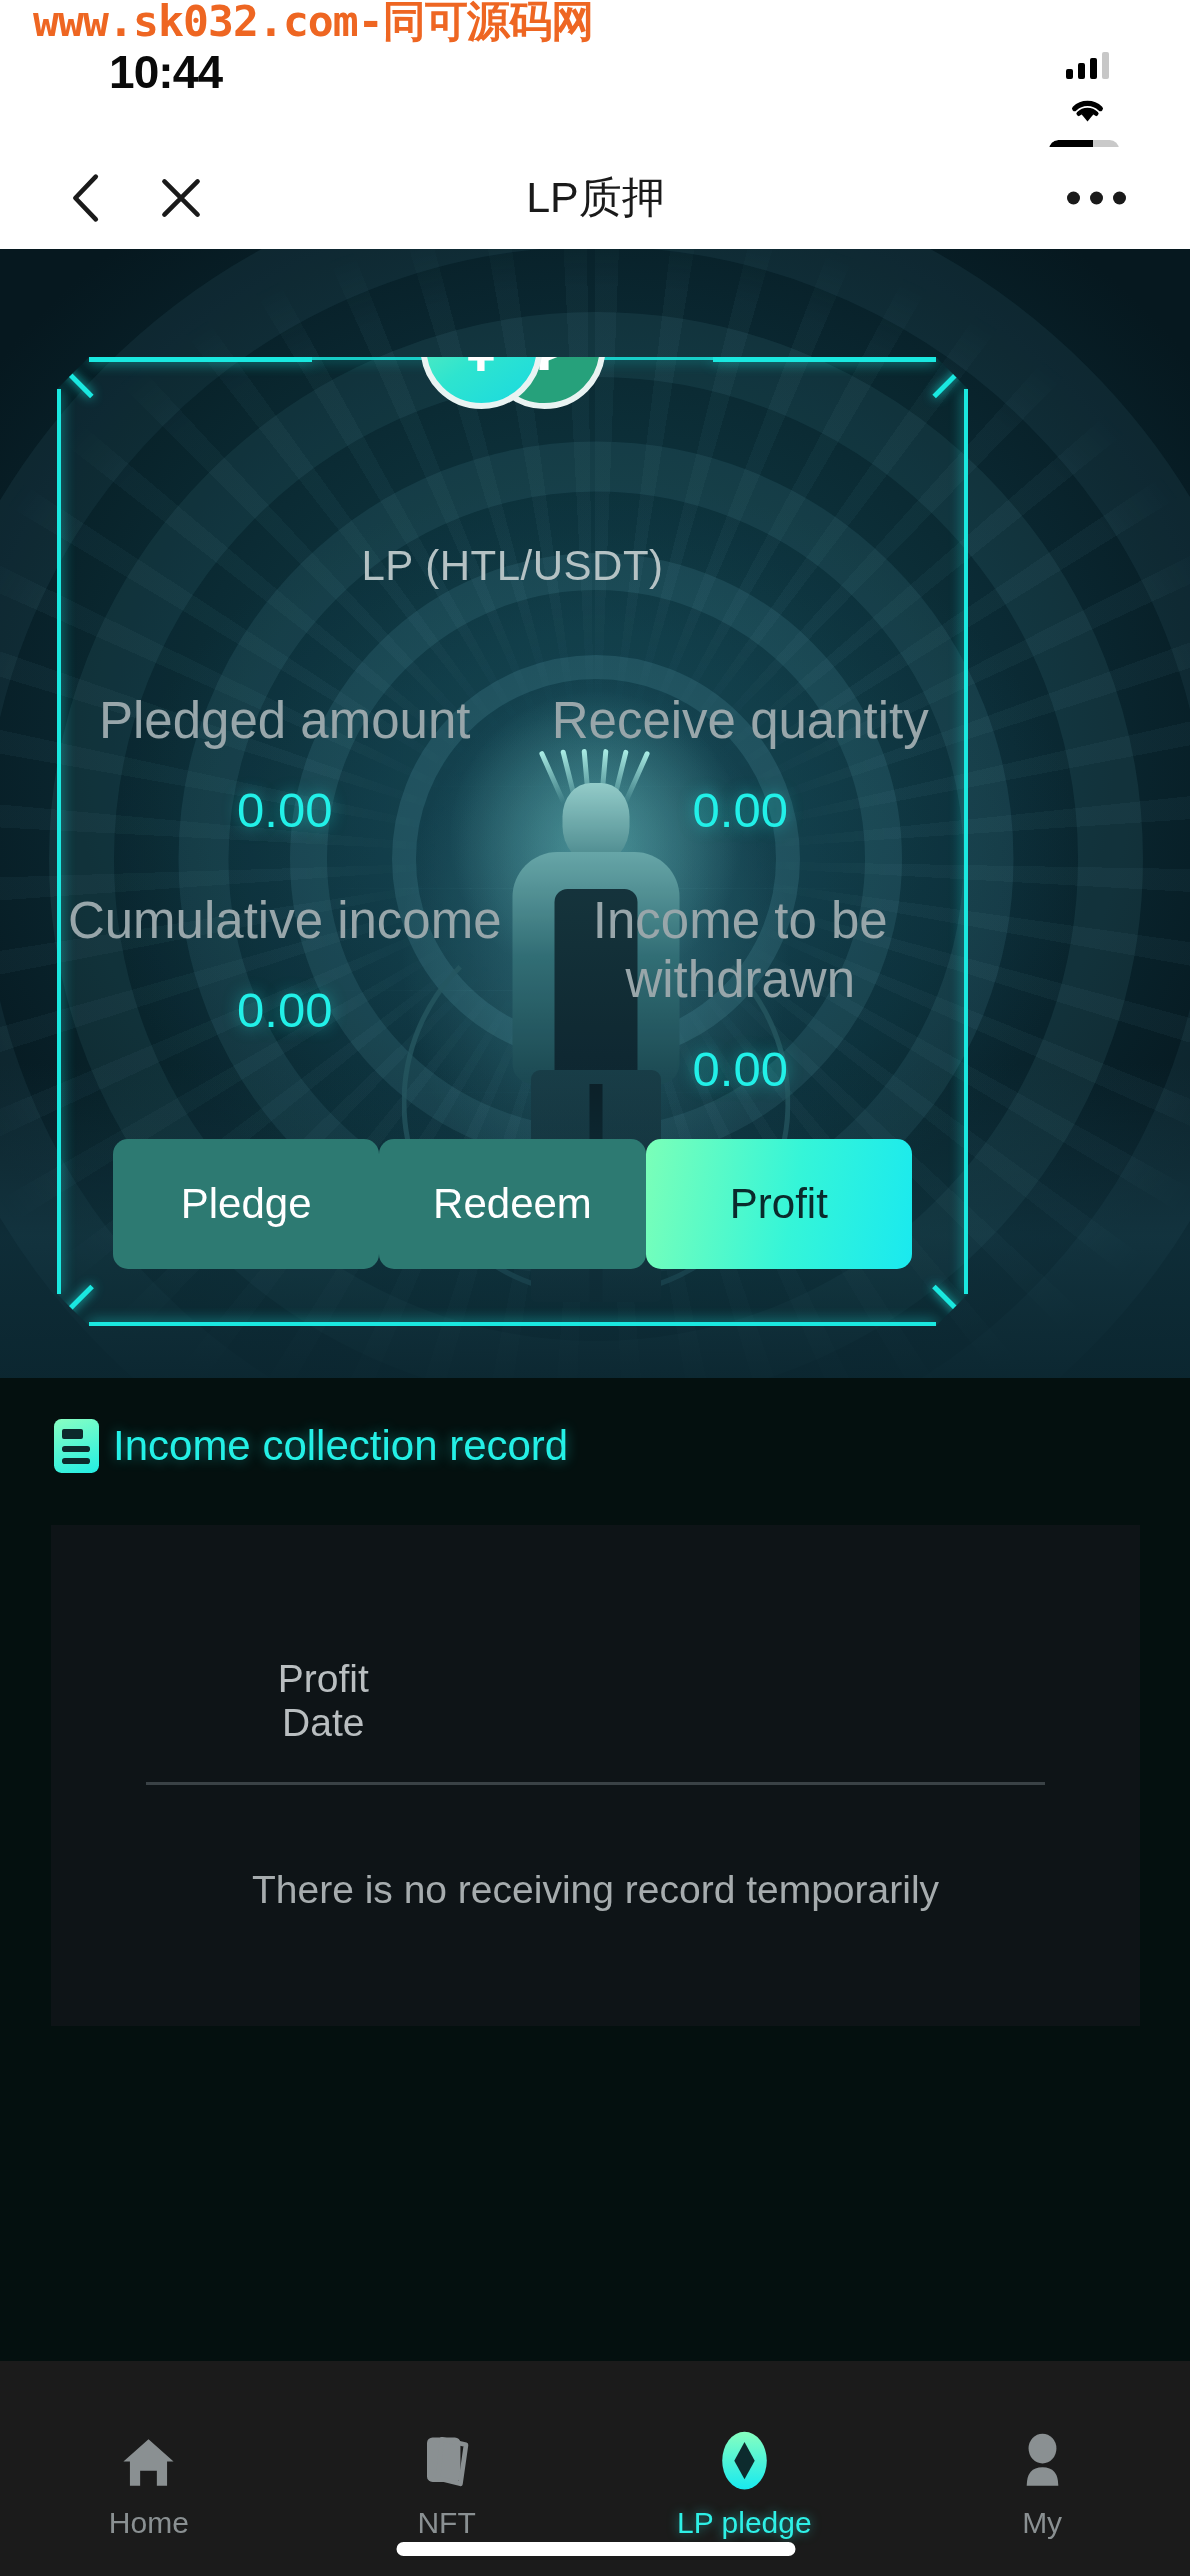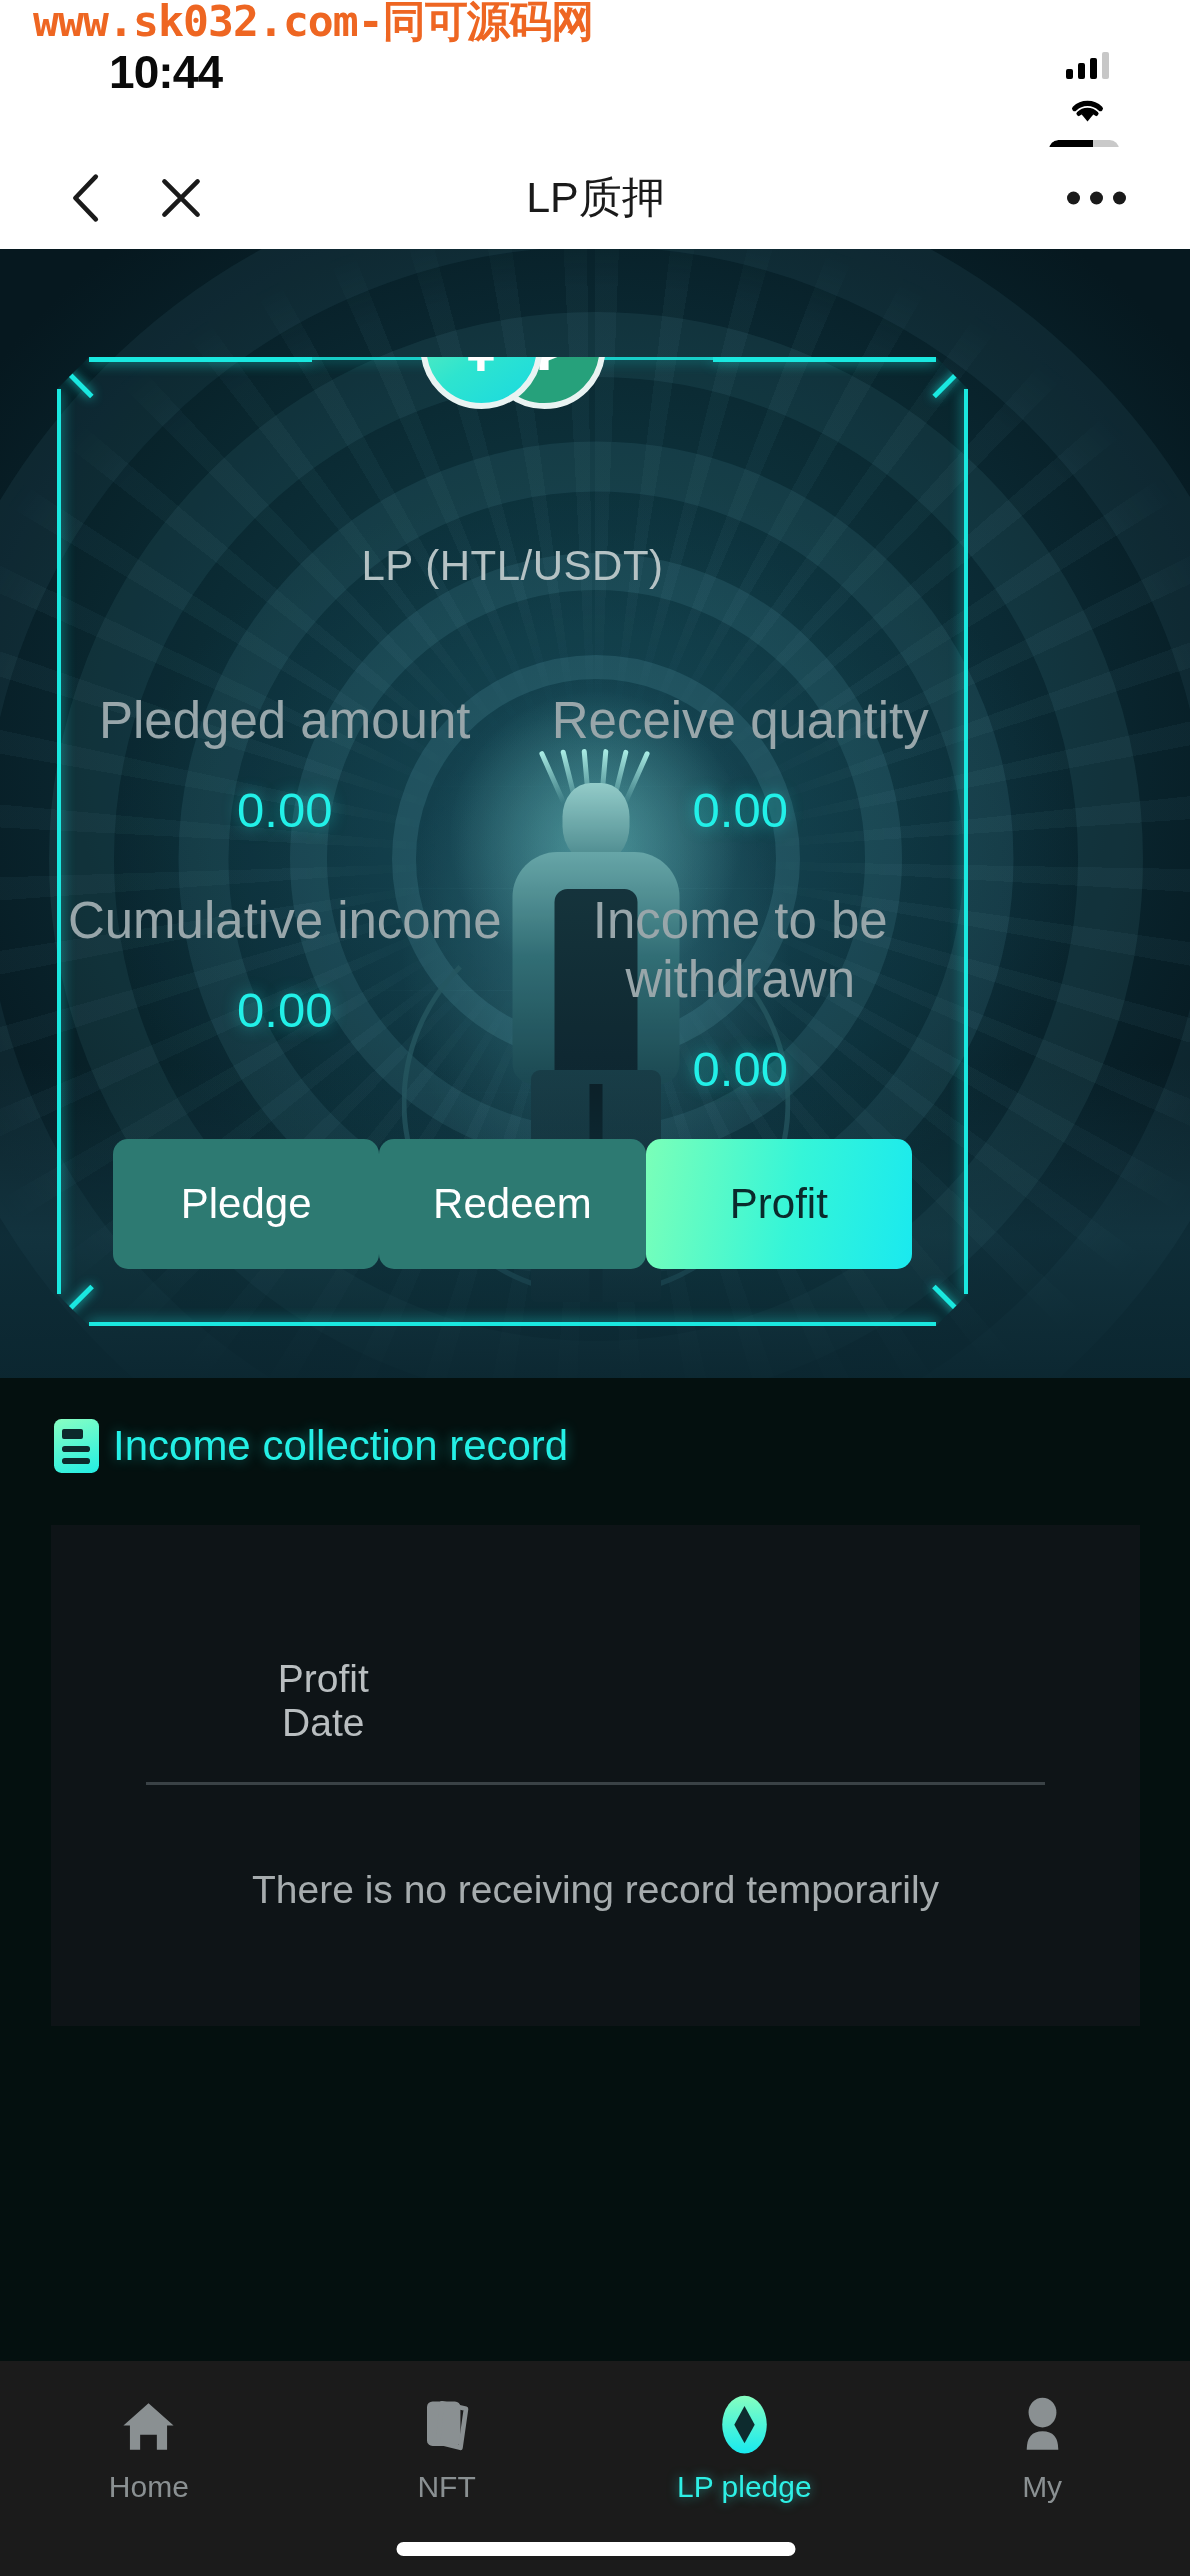--- a/index.html
+++ b/index.html
@@ -234,21 +234,21 @@
   .rec-empty {
     position:absolute; left:0; right:0; top:343px; text-align:center;
     font-size:39px; color:#a6acae;
   }
 
   
   .tabbar {
     position:absolute; left:0; bottom:0; width:1191px; height:215px;
     background:#1b1b1b; display:flex;
   }
-  .tab { flex:1; display:flex; flex-direction:column; align-items:center; padding-top:33px; }
+  .tab { flex:1; display:flex; flex-direction:column; align-items:center; padding-top:33px;justify-content:center; }
   .tab .ticon { width:65px; height:65px; position:relative; }
   .tab .tlabel { margin-top:11px; font-size:30px; color:#8a9092; }
   .tab.active .tlabel { color:#2ef0e6; text-shadow:0 0 11px rgba(46,240,230,0.55); }
   .home-ind {
     position:absolute; left:50%; bottom:20.4px; transform:translateX(-50%);
     width:399px; height:14px; border-radius:7.4px; background:#ffffff;
   }
 </style>
 </head>
 <body>

